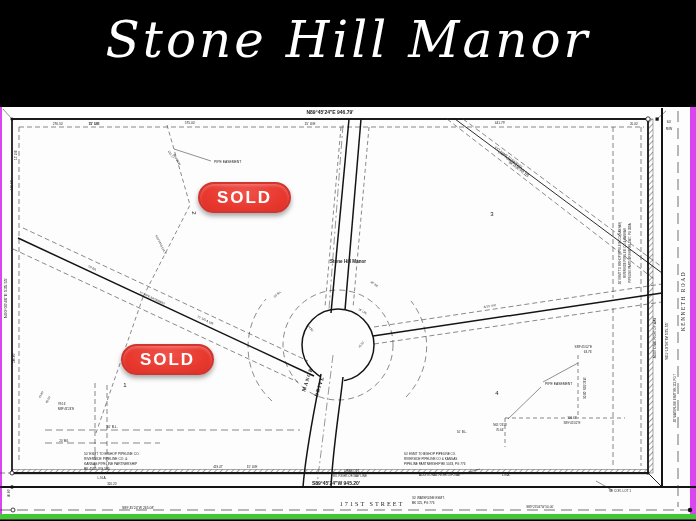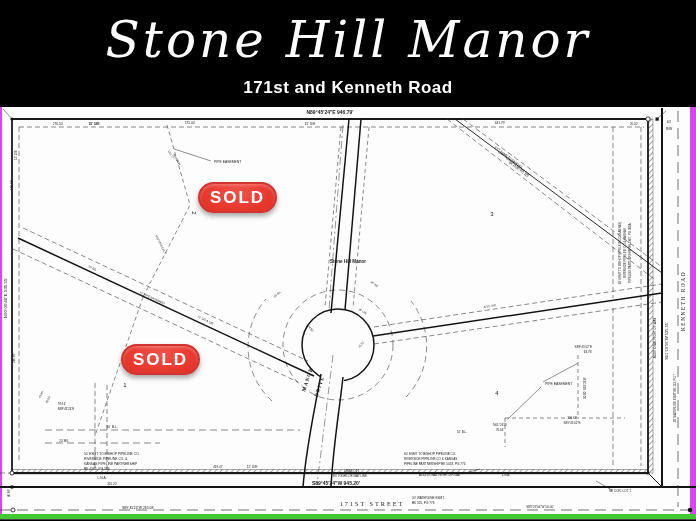--- a/index.html
+++ b/index.html
@@ -9,36 +9,35 @@
   #header{position:absolute;left:0;top:0;width:696px;height:107px;background:#000;
           display:flex;flex-direction:column;align-items:center;justify-content:flex-start;}
   #title{color:#fff;font-family:"DejaVu Serif",cursive;font-style:italic;font-weight:400;
          font-size:50px;line-height:72px;margin-top:4px;letter-spacing:3px;white-space:nowrap;}
   #subtitle{color:#fff;font-family:"Liberation Sans",sans-serif;font-weight:bold;
             font-size:17px;line-height:20px;letter-spacing:.5px;margin-top:2px;}
   
   #map-wrap{position:absolute;left:0;top:103px;width:696px;height:418px;}
   svg text{fill:#1d1d1d;}
   
-  .sold-badge{position:absolute;width:79px;height:31px;border-radius:16px;
+  .sold-badge{position:absolute;width:93px;height:31px;border-radius:16px;
       background:radial-gradient(ellipse at 50% 30%, #f0524a 0%, #e8392f 60%, #df3028 100%);
       border:2px solid #cf3631;box-sizing:border-box;
       box-shadow:0 3px 5px rgba(0,0,0,.35), inset 0 2px 3px rgba(255,255,255,.25);
       display:flex;align-items:center;justify-content:center;
       color:#fff;font-weight:bold;font-size:17px;letter-spacing:2px;
       font-family:"Liberation Sans",sans-serif;}
 </style>
 </head>
 <body>
 
 <div id="stage">
 
   <div id="header">
     <div id="title">Stone Hill Manor</div>
-    <div id="subtitle">171st and Kenneth Road</div>
   </div>
 
   <div id="map-wrap">
     <svg id="plat-svg" width="696" height="418" viewBox="0 0 696 418" xmlns="http://www.w3.org/2000/svg">
       <defs>
         <pattern id="hatch" width="4" height="4" patternUnits="userSpaceOnUse" patternTransform="rotate(45)">
           <line x1="0" y1="0" x2="0" y2="4" stroke="#555" stroke-width="1.1"></line>
         </pattern>
       </defs>
 

